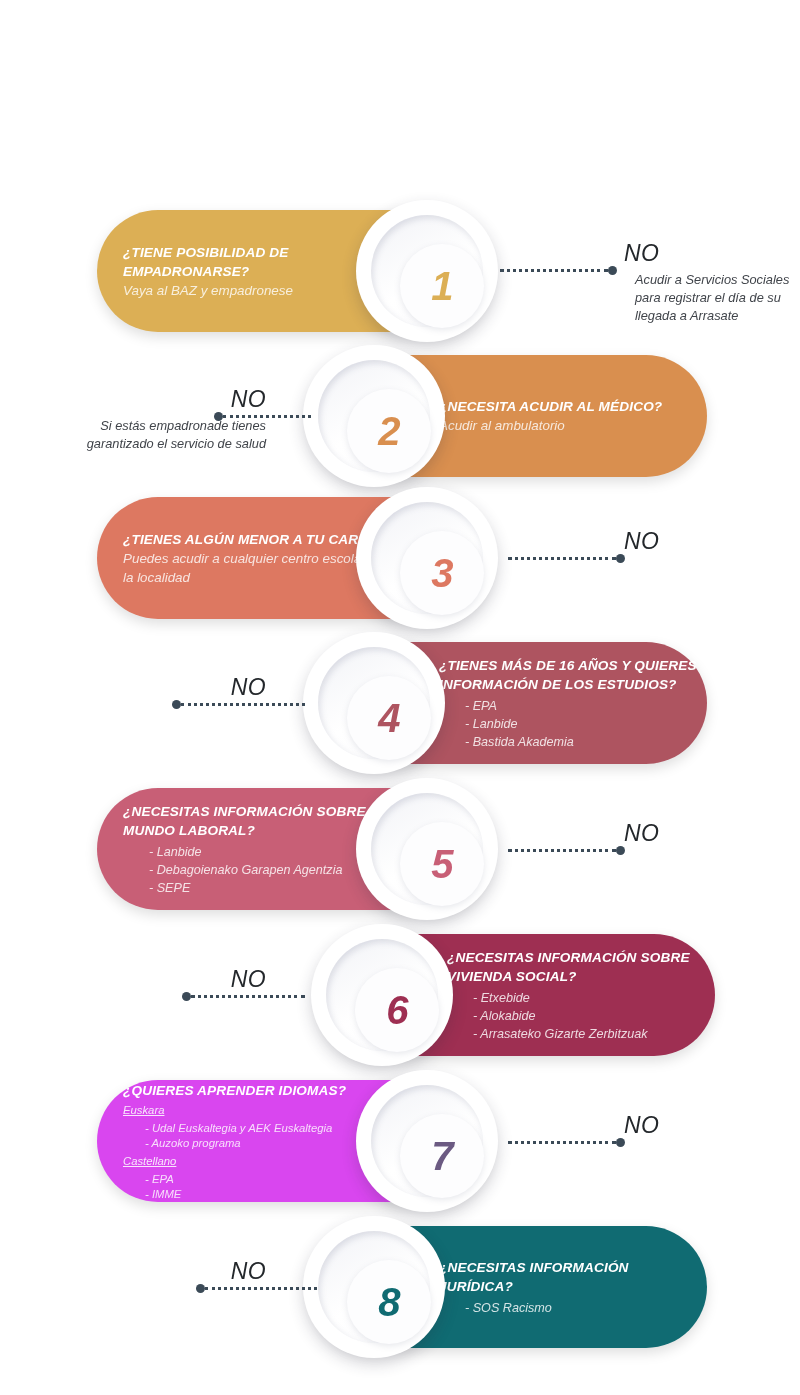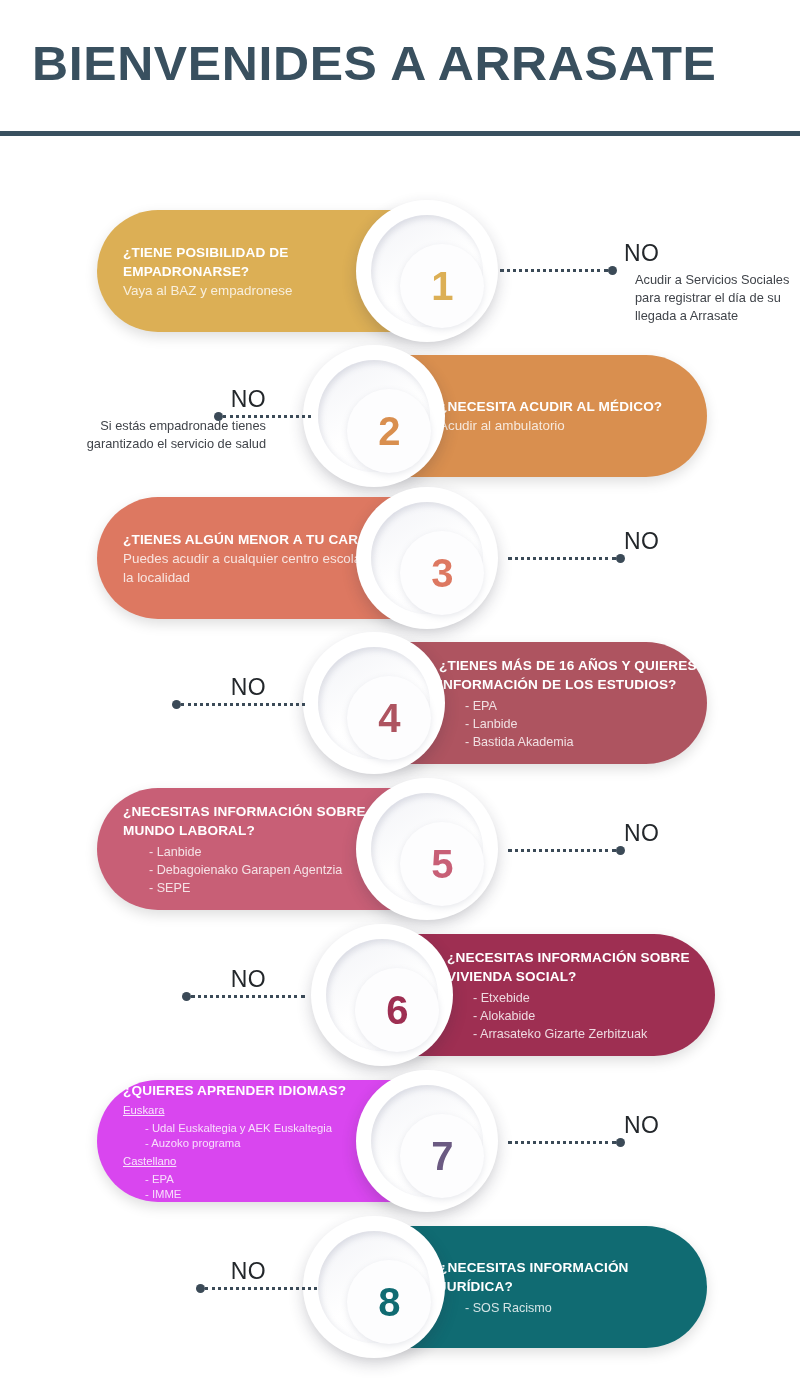--- a/index.html
+++ b/index.html
@@ -49,20 +49,21 @@
     height: 5px;
     background: #39505f;
   }
 
   
   .steps {
     position: absolute;
     top: 136px; left: 0;
     width: 800px;
     height: 916px;
+    font-style: italic;
   }
 
   .step {
     position: absolute;
     left: 0;
     width: 800px;
     height: 145px;
   }
 
   
@@ -211,24 +212,20 @@
   .s5 { top: 646px; }
   .s6 { top: 792px; margin-left: 8px; }
   .s7 { top: 938px; }
   .s8 { top: 1084px; }
 </style>
 </head>
 <body>
 
 <div class="page">
 
-  <div class="header">
-    <div class="header-title">BIENVENIDES A ARRASATE</div>
-    <div class="header-rule"></div>
-  </div>
 
   <div class="steps">
       <div class="step left s1">
         <div class="card" style="background: rgb(220, 175, 85);">
           <div class="card-body">
             <div class="card-question">¿TIENE POSIBILIDAD DE EMPADRONARSE?</div>
             <div class="card-sub">Vaya al BAZ y empadronese</div>
           </div>
         </div>
         <div class="badge">

